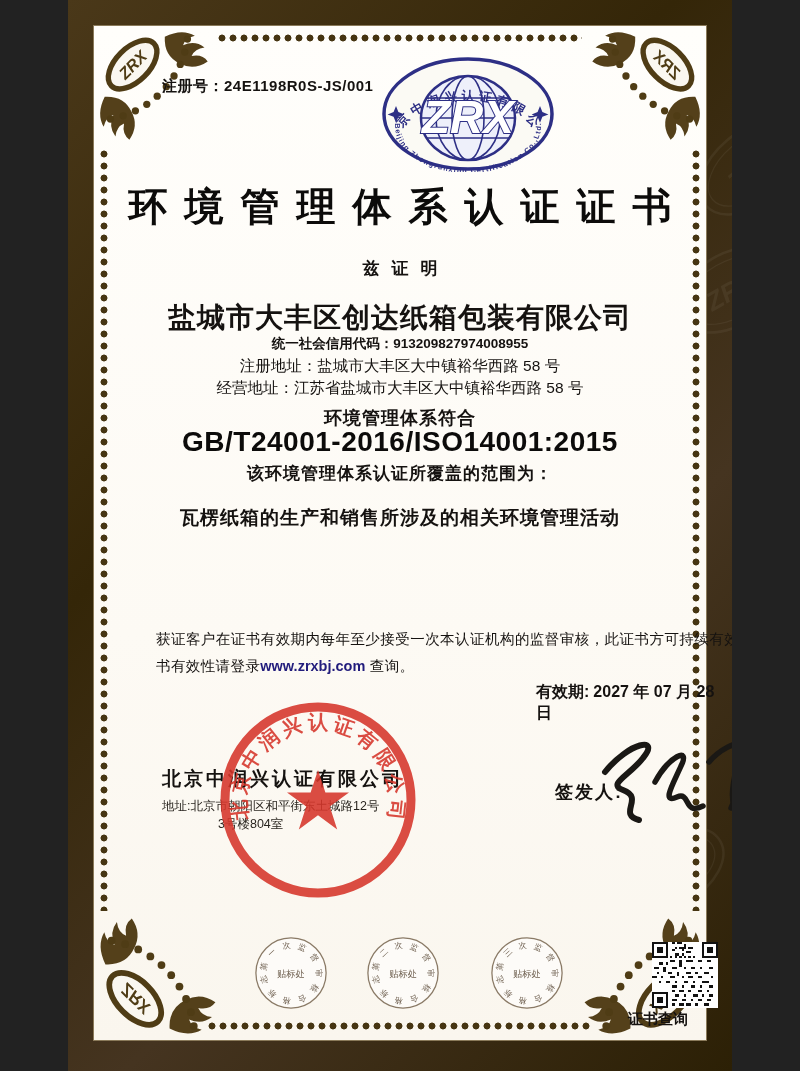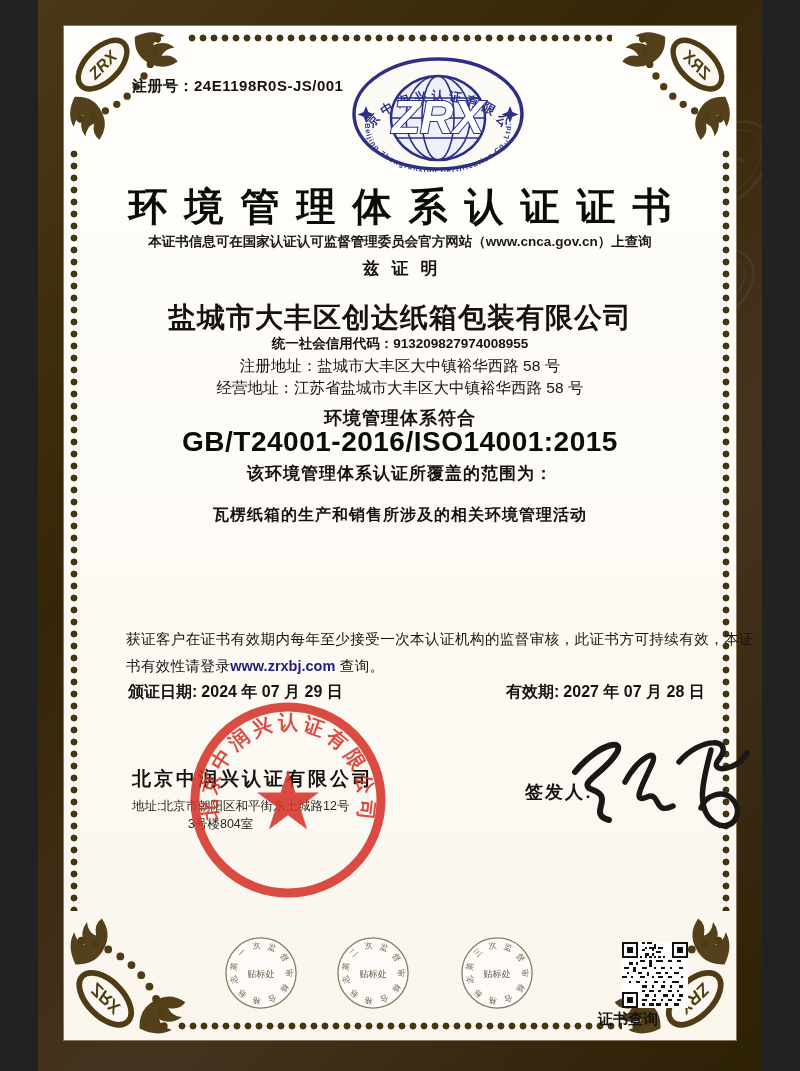--- a/index.html
+++ b/index.html
@@ -1,17 +1,17 @@
 <!DOCTYPE html>
 <html><head>
 <meta charset="utf-8">
 <style>
   html,body{margin:0;padding:0;background:#222;}
   #page{
-    position:relative;width:724px;height:1071px;margin:0 auto;overflow:hidden;
+    position:relative;width:664px;height:1071px;margin:0 auto;overflow:hidden;
     background:linear-gradient(135deg,#4a3819 0%,#342608 35%,#453420 65%,#2c2005 100%);
     font-family:"Liberation Sans","DejaVu Sans",sans-serif;color:#151210;
   }
   .inner{
     position:absolute;left:25px;top:25px;right:25px;bottom:30px;
     background:linear-gradient(180deg,#fffefb 0%,#fdfaf4 60%,#faf6ee 100%);
     border:1px solid #8a7a5a;
   }
   
   .dots-h{position:absolute;height:8px;background-image:radial-gradient(circle at 4px 4px,#463512 3.1px,rgba(0,0,0,0) 3.8px);background-size:11px 8px;background-repeat:repeat-x;}
@@ -33,21 +33,21 @@
   #cert-title{top:180px;font-size:39px;font-weight:bold;letter-spacing:17px;text-indent:17px;color:#0c0b0a;}
   #info-line{top:233px;font-size:13.5px;font-weight:bold;color:#1b1814;}
   #hereby{top:257px;font-size:17px;font-weight:bold;letter-spacing:12px;text-indent:12px;}
   #company{top:299px;font-size:28px;font-weight:bold;letter-spacing:1px;}
   #credit{top:335px;font-size:13.5px;font-weight:bold;}
   #reg-addr{top:356px;font-size:15.5px;}
   #biz-addr{top:378px;font-size:15.5px;text-align:center;}
   #conform{top:406px;font-size:18px;font-weight:bold;letter-spacing:1px;}
   #standard{top:426px;font-size:28px;font-weight:bold;letter-spacing:.5px;color:#0c0b0a;}
   #scope-intro{top:462px;font-size:17px;font-weight:bold;letter-spacing:1px;}
-  #scope{top:505px;font-size:16px;font-weight:bold;letter-spacing:1px;}
+  #scope{top:505px;font-size:19px;font-weight:bold;letter-spacing:1px;}
   #note{left:88px;top:626px;width:628px;font-size:14.5px;line-height:1.85;text-align:justify;letter-spacing:.4px;}
   #note .site{color:#221c7c;font-weight:bold;letter-spacing:0;}
   .daterow{top:682px;font-size:16px;font-weight:bold;}
   #issue-date{left:90px;}
   #expiry-date{left:468px;}
   .daterow .val{font-weight:bold;margin-left:4px;}
   #issuer-name{left:94px;top:766px;font-size:19px;font-weight:bold;letter-spacing:3px;}
   #issuer-addr1{left:94px;top:798px;font-size:12.5px;color:#2a2620;}
   #issuer-addr2{left:150px;top:816px;font-size:12.5px;color:#2a2620;}
   #seal{left:150px;top:700px;width:200px;height:200px;opacity:.88;}
@@ -160,36 +160,34 @@
     <text font-size="12.5" font-weight="bold" fill="#2d2f85">
       <textPath href="#logo-top-arc" startOffset="50%" text-anchor="middle" textLength="182">北京中润兴认证有限公司</textPath>
     </text>
     <text font-size="7.3" font-weight="bold" fill="#2d2f85">
       <textPath href="#logo-bottom-arc" startOffset="50%" text-anchor="middle" textLength="196">Beijing Zhongrunxing Certification Co.,Ltd.</textPath>
     </text>
     <text x="87" y="77" font-size="46" font-weight="bold" font-style="italic" text-anchor="middle" fill="#ffffff" stroke="#2d2f85" stroke-width="2" paint-order="stroke">ZRX</text>
   </svg>
 
   <div class="abs ctr" id="cert-title">环境管理体系认证证书</div>
-  <div class="abs ctr" id="info-line">本证书信息可在国家认证认可监督管理委员会官方网站（www.cnca.gov.cn）上查询</div>
   <div class="abs ctr" id="company">盐城市大丰区创达纸箱包装有限公司</div>
 
   <div class="abs ctr" id="hereby">兹证明</div>
   <div class="abs ctr" id="credit"><span>统一社会信用代码：</span><span>913209827974008955</span></div>
   <div class="abs ctr" id="reg-addr">注册地址：盐城市大丰区大中镇裕华西路 58 号</div>
   <div class="abs ctr" id="biz-addr">经营地址：江苏省盐城市大丰区大中镇裕华西路 58 号</div>
 
   <div class="abs ctr" id="conform">环境管理体系符合</div>
   <div class="abs ctr" id="standard">GB/T24001-2016/ISO14001:2015</div>
   <div class="abs ctr" id="scope-intro">该环境管理体系认证所覆盖的范围为：</div>
   <div class="abs ctr" id="scope">瓦楞纸箱的生产和销售所涉及的相关环境管理活动</div>
 
   <div class="abs" id="note"><span>获证客户在证书有效期内每年至少接受一次本认证机构的监督审核，此证书方可持续有效，本证书有效性请登录</span><span class="site">www.zrxbj.com</span><span> 查询。</span></div>
 
-  <div class="abs daterow" id="issue-date"><span>颁证日期:</span><span class="val">2024 年 07 月 29 日</span></div>
   <div class="abs daterow" id="expiry-date"><span>有效期:</span><span class="val">2027 年 07 月 28 日</span></div>
 
   <div class="abs" id="issuer-name">北京中润兴认证有限公司</div>
   <div class="abs" id="issuer-addr1">地址:北京市朝阳区和平街东土城路12号</div>
   <div class="abs" id="issuer-addr2">3号楼804室</div>
 
   <svg class="abs" id="seal" viewBox="0 0 200 200">
     <defs>
         <path id="seal-arc" d="M 32,125 A 72,72 0 1 1 168,125" fill="none"></path>
       </defs>

